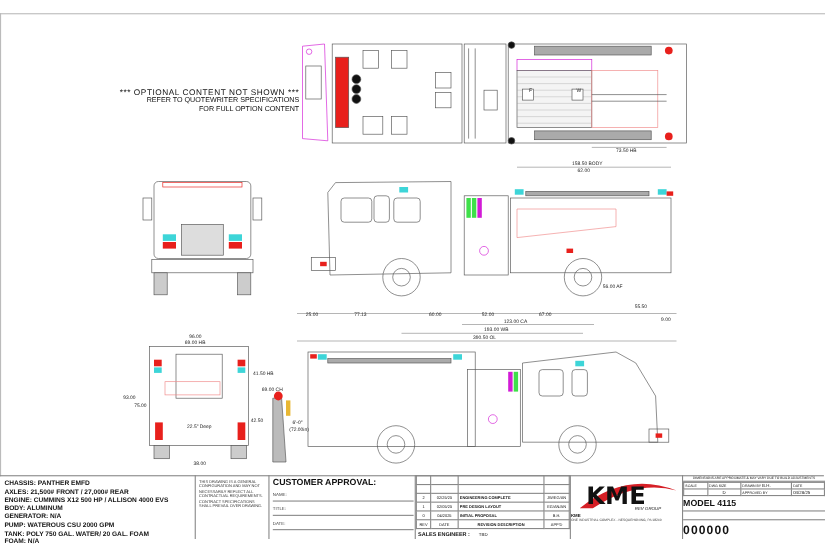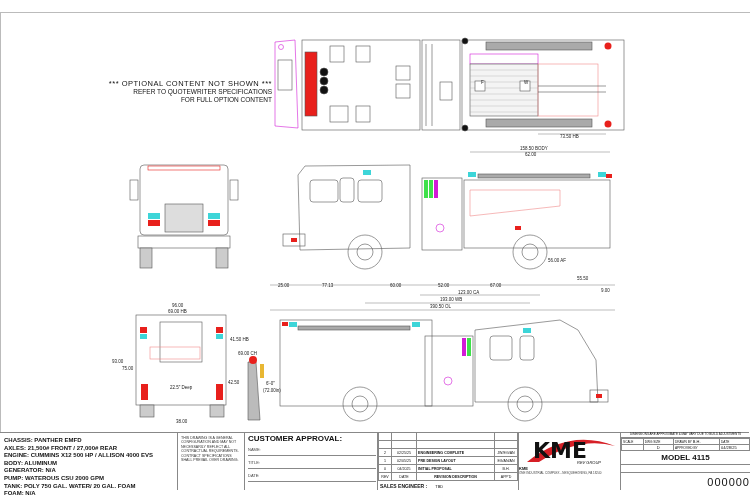--- a/index.html
+++ b/index.html
@@ -21,23 +21,23 @@
   .rev td.desc{text-align:left;font-weight:bold;}
   .sales{font-size:5px;font-weight:bold;margin-top:2px;padding-left:2px;}
   .sales span{font-weight:normal;font-size:4px;margin-left:8px;}
   .logo{position:absolute;left:518px;top:432px;width:101px;height:58px;border-left:1px solid #888;text-align:left;}
   .logo .sub{font-size:4px;font-weight:bold;}
   .logo .addr{font-size:3px;color:#444;}
   .model{position:absolute;left:620px;top:432px;width:129px;height:58px;border-left:1px solid #888;}
   .model .hdr{font-size:3px;text-align:center;border-bottom:1px solid #888;height:5px;line-height:5px;}
   .model table{border-collapse:collapse;width:100%;font-size:3.2px;}
   .model td{border:1px solid #888;height:5px;padding:0 1px;}
-  .model .name{font-size:8px;font-weight:bold;text-align:center;border-bottom:1px solid #888;height:13px;line-height:13px;}
+  .model .name{font-size:8px;font-weight:bold;text-align:left;border-bottom:1px solid #888;height:13px;line-height:13px;}
   .model .blank{border-bottom:1px solid #888;height:7px;}
-  .model .num{font-size:11px;text-align:right;line-height:18px;letter-spacing:1px;}
+  .model .num{font-size:11px;text-align:left;line-height:18px;letter-spacing:1px;font-weight:bold;}
 </style>
 </head>
 <body>
 
 <div class="sheet"></div>
 
 <div class="note">
   <div class="big">*** OPTIONAL CONTENT NOT SHOWN ***</div>
   <div>REFER TO QUOTEWRITER SPECIFICATIONS</div>
   <div>FOR FULL OPTION CONTENT</div>

